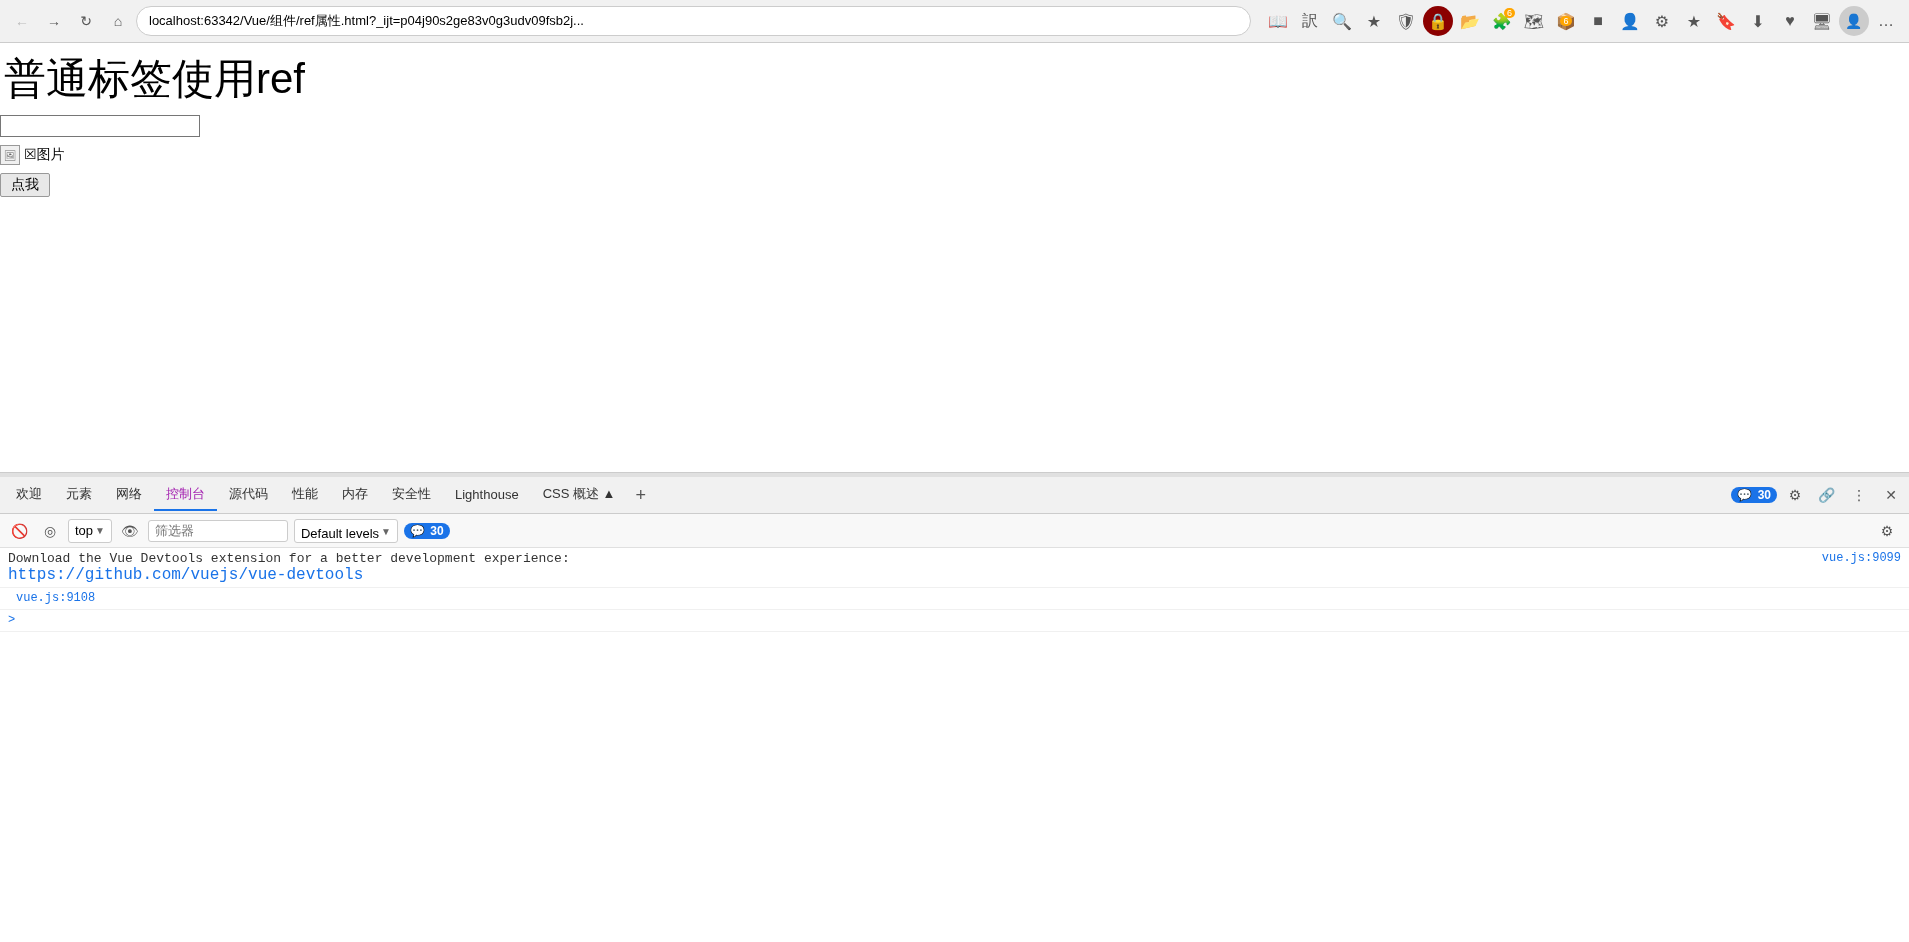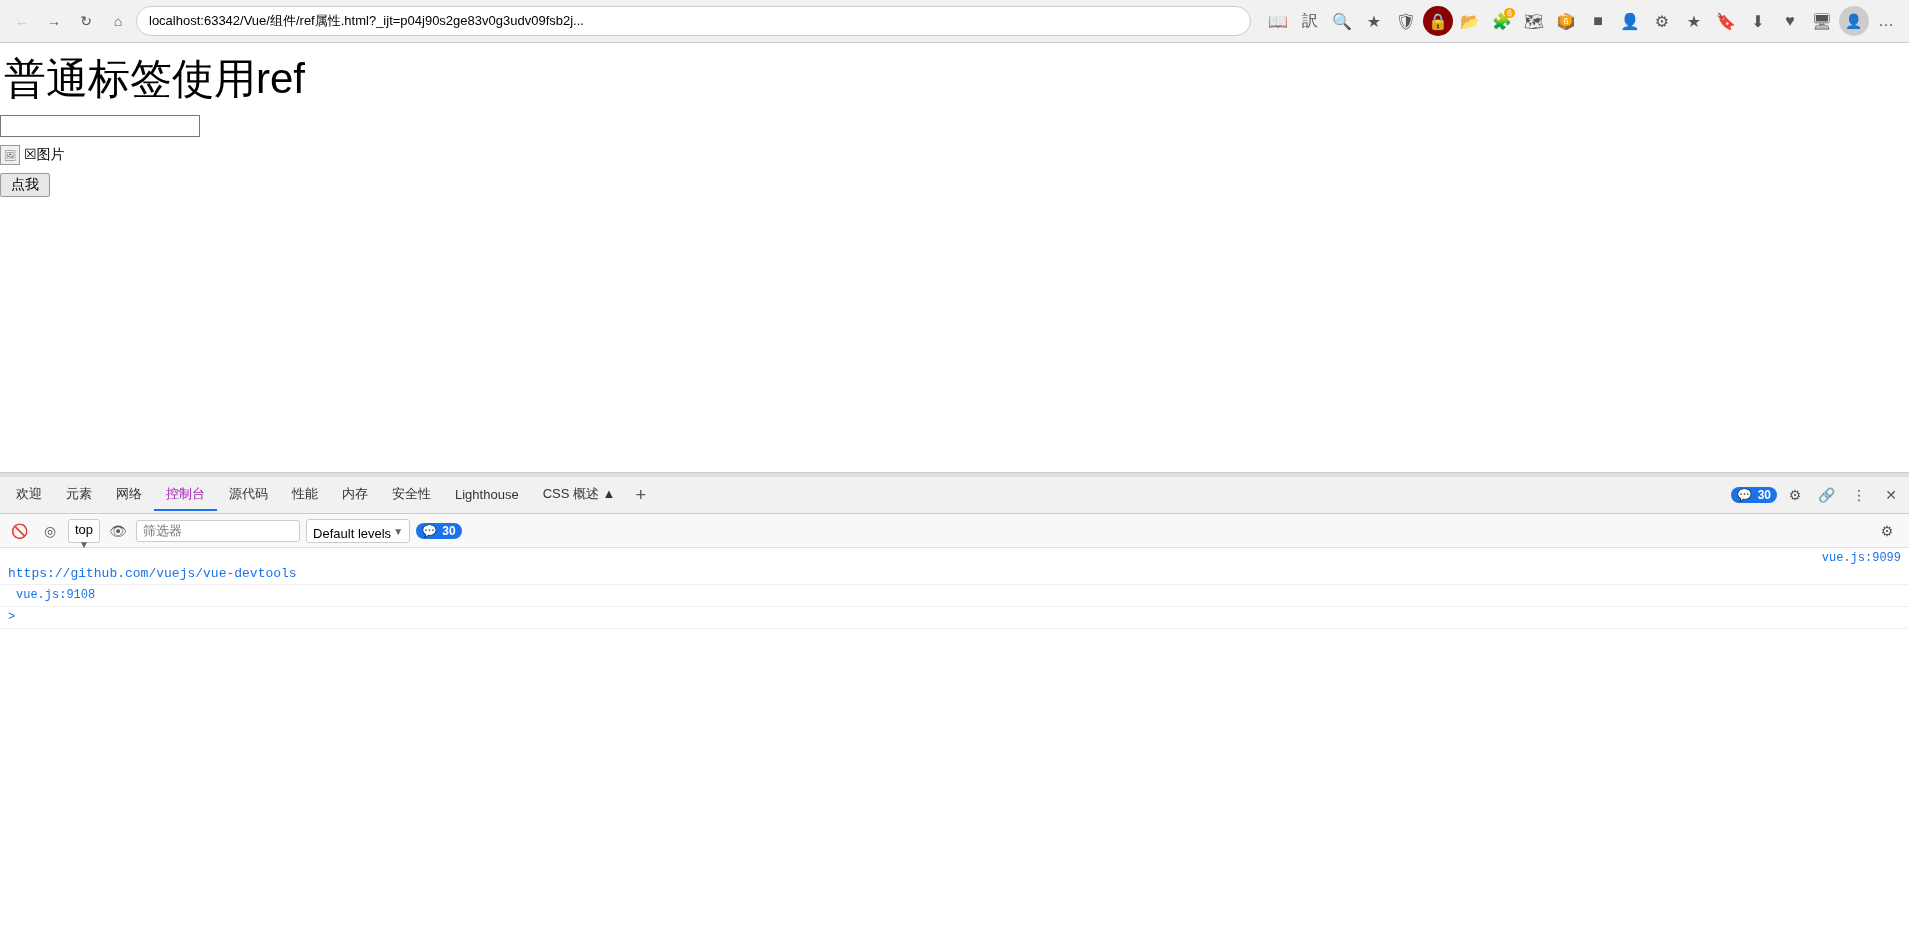--- a/index.html
+++ b/index.html
@@ -225,30 +225,29 @@
       display: flex;
       align-items: center;
       gap: 2px;
       padding: 2px 6px;
       border: 1px solid #ccc;
       border-radius: 3px;
       background: #fff;
       cursor: pointer;
       font-size: 13px;
       height: 24px;
-      flex-direction: column;
     }
 
     .filter-input {
       height: 22px;
       border: 1px solid #ccc;
       border-radius: 3px;
       padding: 0 6px;
       font-size: 13px;
-      width: 164px;
+      width: 140px;
     }
 
     .level-select {
       display: flex;
       align-items: flex-start;
       gap: 2px;
       padding: 6px 6px;
       border: 1px solid #ccc;
       border-radius: 3px;
       background: #fff;
@@ -273,21 +272,21 @@
       min-height: 22px;
     }
 
     .console-msg-text {
       flex: 1;
       color: #333;
     }
     .console-msg-link {
       color: #1a73e8;
       text-decoration: none;
-      font-size: 13px;
+      font-size: 16px;
     }
 
     .console-msg-source {
       color: #1a73e8;
       font-size: 12px;
       text-decoration: none;
       white-space: nowrap;
       margin-left: 8px;
     }
 
@@ -408,20 +407,21 @@
       <span style="margin-right:2px;">💬</span>
       <span>30</span>
     </span>
     <button class="dt-icon-btn settings-icon-right">⚙</button>
   </div>
 
   <div class="console-output">
 
     <div class="console-msg">
       <div class="console-msg-text">
+        <span>Download the Vue Devtools extension for a better development experience:</span>
         <br>
         <a class="console-msg-link" href="#">https://github.com/vuejs/vue-devtools</a>
       </div>
       <a class="console-msg-source" href="#">vue.js:9099</a>
     </div>
 
     <div class="console-msg">
       <a class="console-msg-source" href="#">vue.js:9108</a>
     </div>
 

